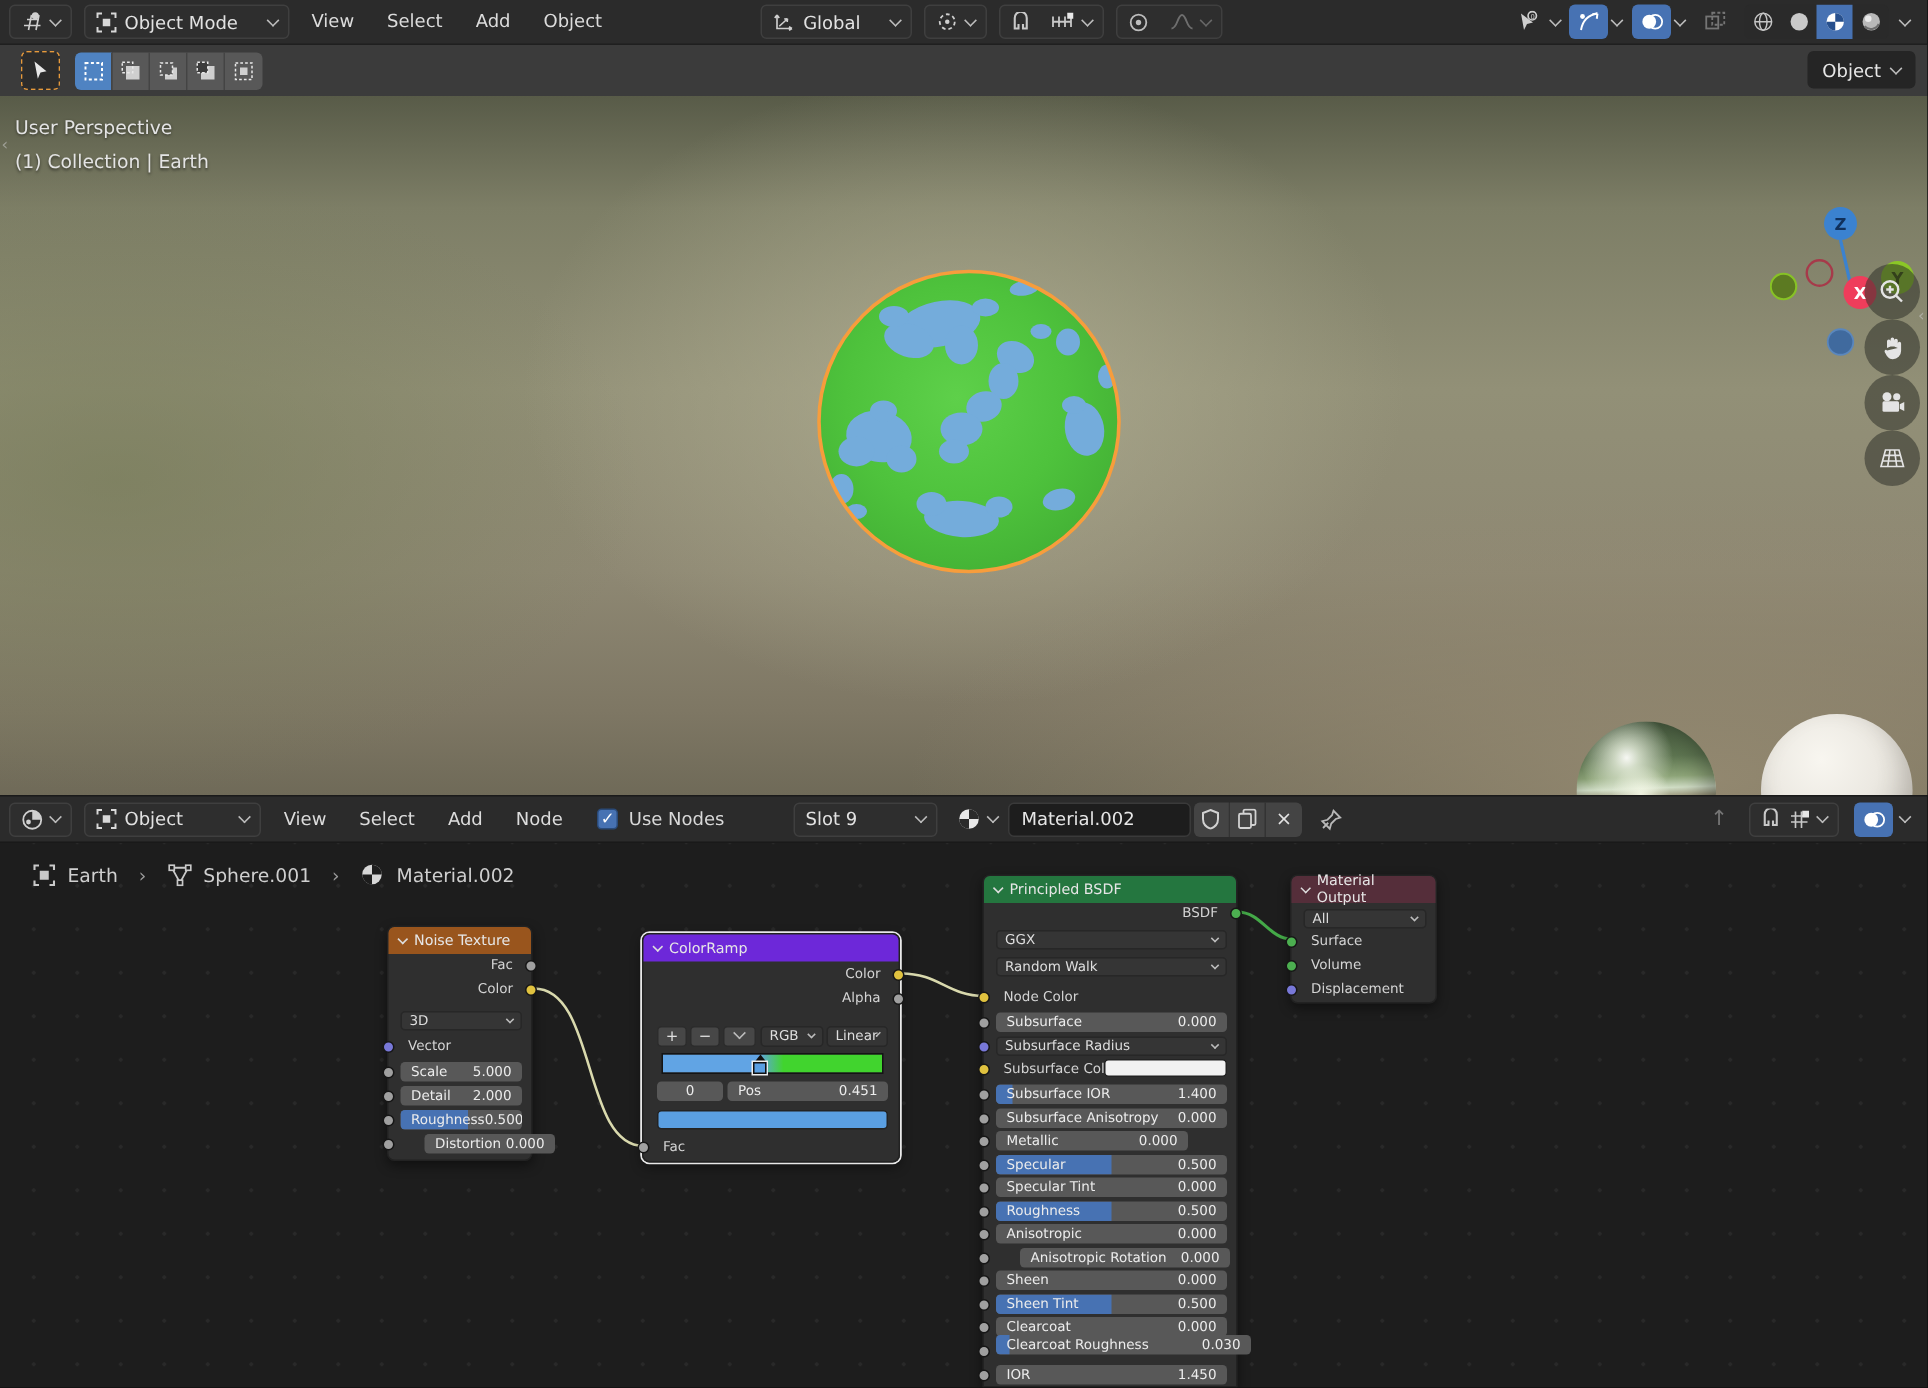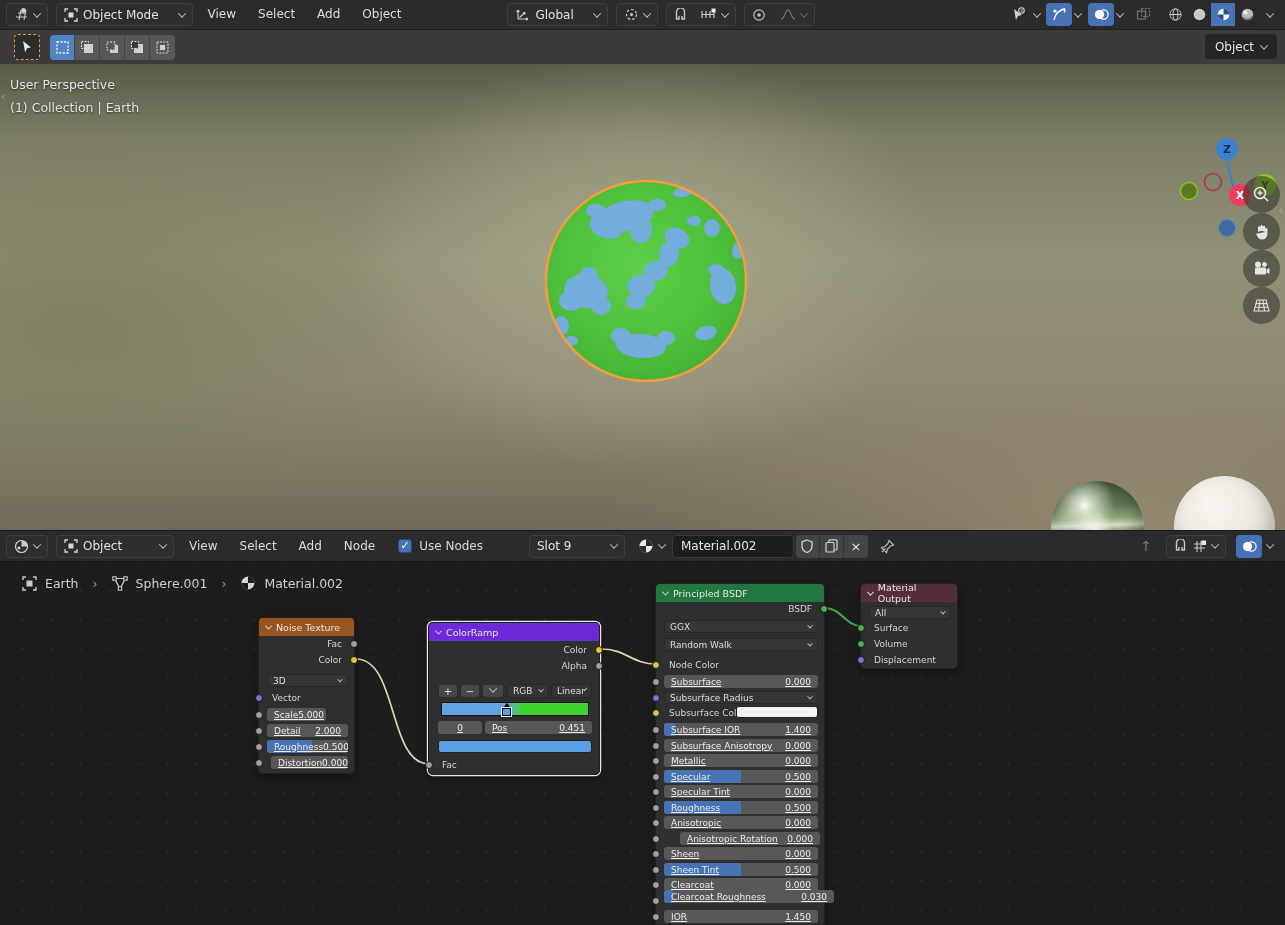--- a/index.html
+++ b/index.html
@@ -68,21 +68,21 @@
   .nheader { position:absolute; left:0; top:0; right:0; height:18px; border-radius:4px 4px 0 0; display:flex; align-items:center; gap:5px; padding:0 7px; color:#e6e6e6; font-size:9.5px; }
   .nheader .chev { width:5px; height:5px; border-color:#ddd; }
   .sock { position:absolute; width:8px; height:8px; border-radius:50%; border:1px solid #161616; z-index:4; }
   .sy { background:#e0c23f; } .sgr { background:#a0a0a0; } .sgn { background:#4caf50; } .sp { background:#7878d8; }
   .olabel { position:absolute; right:12px; text-align:right; }
   .ilabel { position:absolute; left:13px;text-align:right; }
   .dd { position:absolute; background:#353535; border:1px solid #272727; border-radius:3px; height:13px; display:flex; align-items:center; justify-content:space-between; padding:0 5px; color:#dedede; }
   .dd .chev { width:4px; height:4px; border-width:1.2px; }
   .slider { position:absolute; height:13px; background:#585858; border-radius:3px; display:flex; align-items:center; justify-content:space-between; padding:0 7px; overflow:hidden; color:#ececec; }
   .slider .fill { position:absolute; left:0; top:0; bottom:0; background:#4772b3; }
-  .slider span { position:relative; z-index:1;text-decoration:underline; }
+  .slider span { position:relative; z-index:1; }
   .smallbtn { position:absolute; height:14px; background:#474747; border:1px solid #2c2c2c; border-radius:3px; display:flex; align-items:center; justify-content:center; color:#e0e0e0; font-size:10px; }
   .swatch { position:absolute; border-radius:3px; border:1px solid #232323; }
   .ramp-handle { position:absolute; width:9px; height:13px; z-index:5; }
   .ramp-handle .tri { width:0; height:0; border-left:4.5px solid transparent; border-right:4.5px solid transparent; border-bottom:5px solid #111; margin:0 auto; }
   .ramp-handle .box { width:9px; height:8px; background:#5a9fe2; border:1.3px solid #111; box-shadow:0 0 0 1px #eee; }
   .gz-letter { font-weight:bold; font-size:11px; }
 </style>
 </head>
 <body>
 
@@ -471,34 +471,34 @@
       <div class="olabel" style="top:21px">Fac</div>
       <div class="olabel" style="top:37px">Color</div>
       <div class="sock sgr" style="right:-4px; top:22px"></div>
       <div class="sock sy" style="right:-4px; top:38px"></div>
       <div class="dd" style="left:8px; top:56px; width:81px">
         <span>3D</span>
           <span class="chev"></span>
       </div>
       <div class="ilabel" style="top:75px">Vector</div>
       <div class="sock sp" style="left:-4px; top:76px"></div>
-      <div class="slider" style="left:8px; top:90px; width:59px">
+      <div class="slider" style="left:8px; top:90px; width:81px">
         <span>Scale</span>
           <span>5.000</span>
       </div>
       <div class="slider" style="left:8px; top:106px; width:81px">
         <span>Detail</span>
           <span>2.000</span>
       </div>
       <div class="slider" style="left:8px; top:122px; width:81px">
         <div class="fill" style="width:55%"></div>
         <span>Roughness</span>
           <span>0.500</span>
       </div>
-      <div class="slider" style="left:12px; top:138px; width:77px">
+      <div class="slider" style="left:24px; top:138px; width:87px">
         <span>Distortion</span>
           <span>0.000</span>
       </div>
       <div class="sock sgr" style="left:-4px; top:93px"></div>
       <div class="sock sgr" style="left:-4px; top:109px"></div>
       <div class="sock sgr" style="left:-4px; top:125px"></div>
       <div class="sock sgr" style="left:-4px; top:141px"></div>
     </div>
 
     <div class="node selected" style="left:428px; top:60px; width:172px; height:153px">
@@ -573,21 +573,21 @@
 
       <div class="slider" style="left:8px; top:139px; width:154px">
         <div class="fill" style="width:7%"></div>
         <span>Subsurface IOR</span>
           <span>1.400</span>
       </div>
       <div class="slider" style="left:8px; top:155px; width:154px">
         <span>Subsurface Anisotropy</span>
           <span>0.000</span>
       </div>
-      <div class="slider" style="left:8px; top:170px; width:154px">
+      <div class="slider" style="left:8px; top:170px; width:128px">
         <span>Metallic</span>
           <span>0.000</span>
       </div>
       <div class="slider" style="left:8px; top:186px; width:154px">
         <div class="fill" style="width:50%"></div>
         <span>Specular</span>
           <span>0.500</span>
       </div>
       <div class="slider" style="left:8px; top:201px; width:154px">
         <span>Specular Tint</span>

